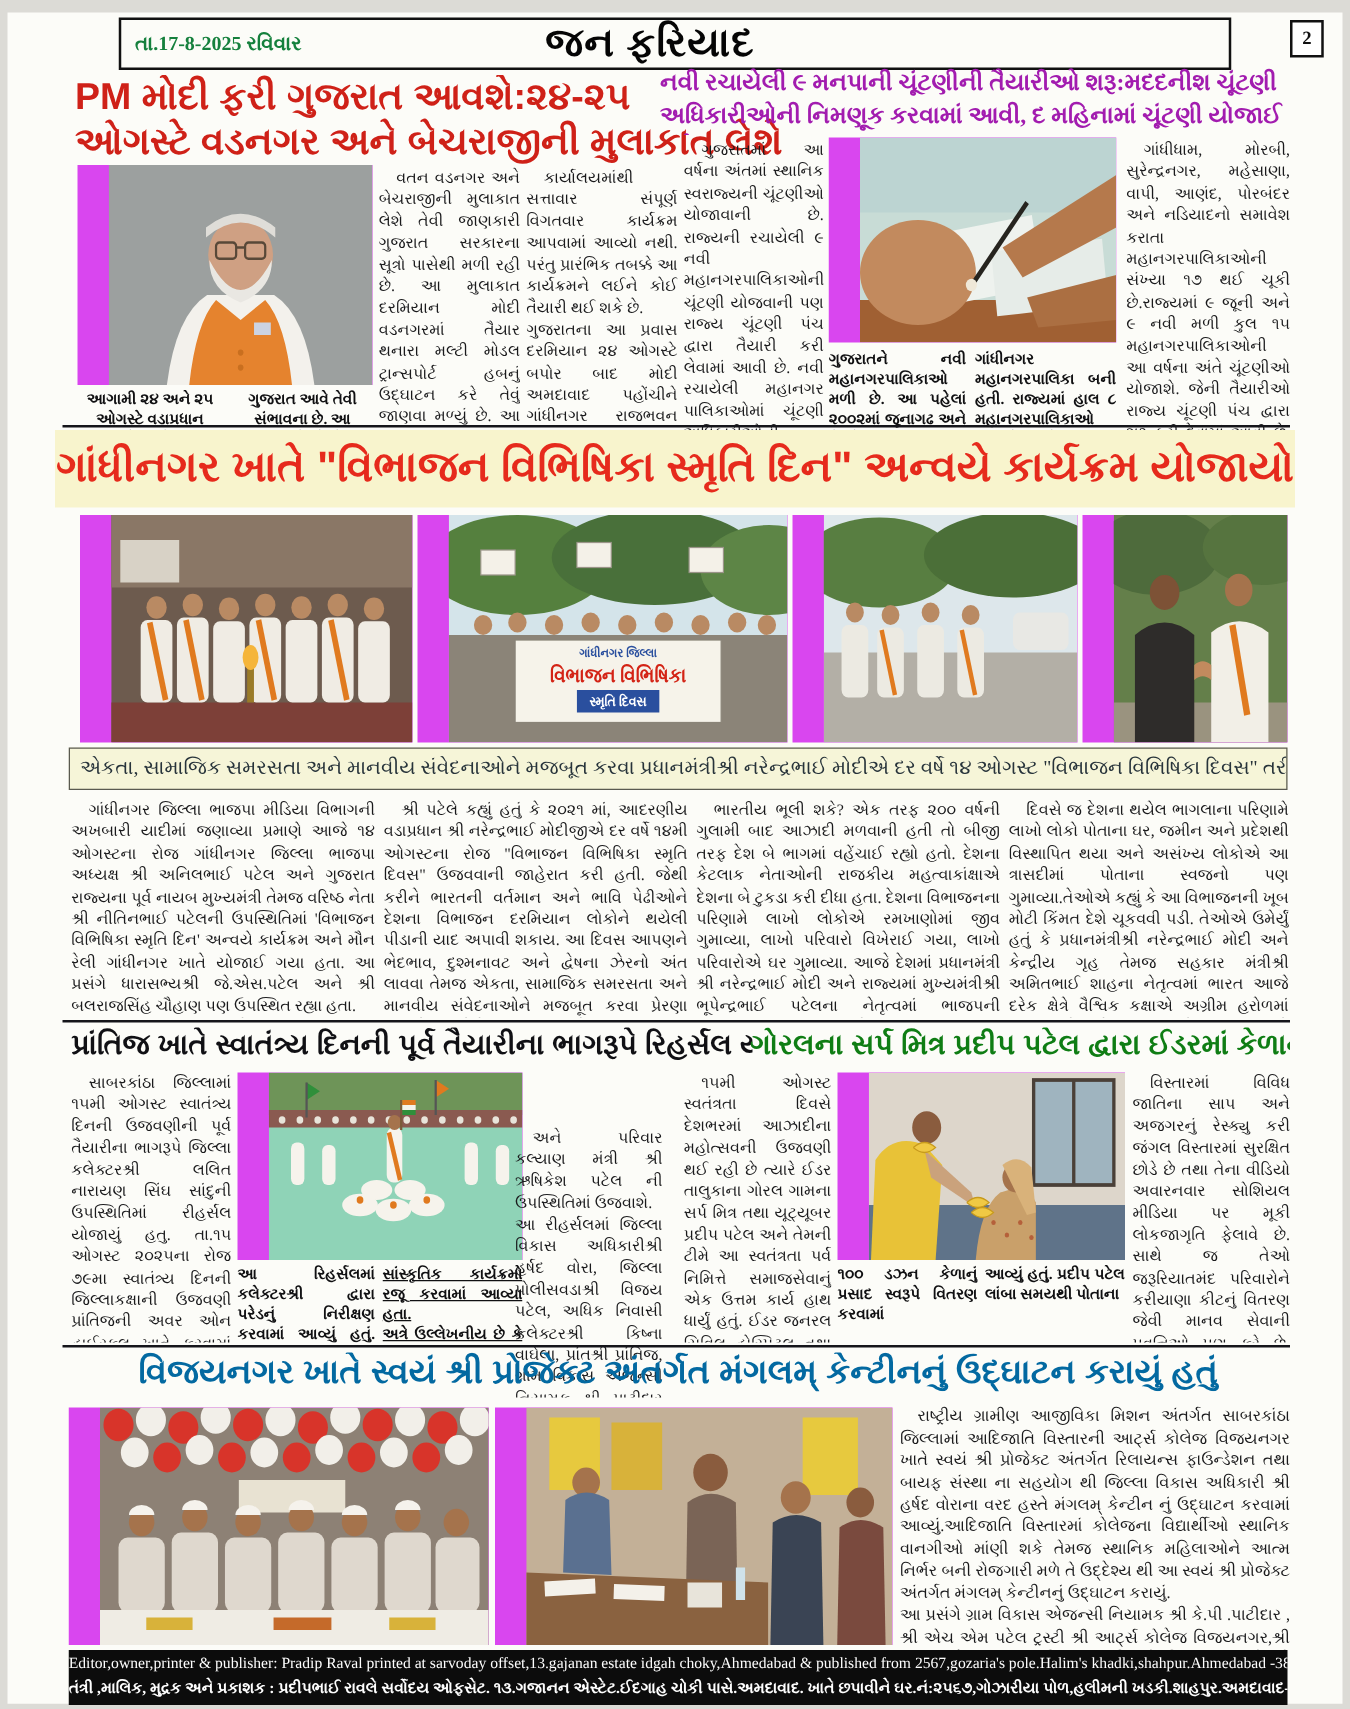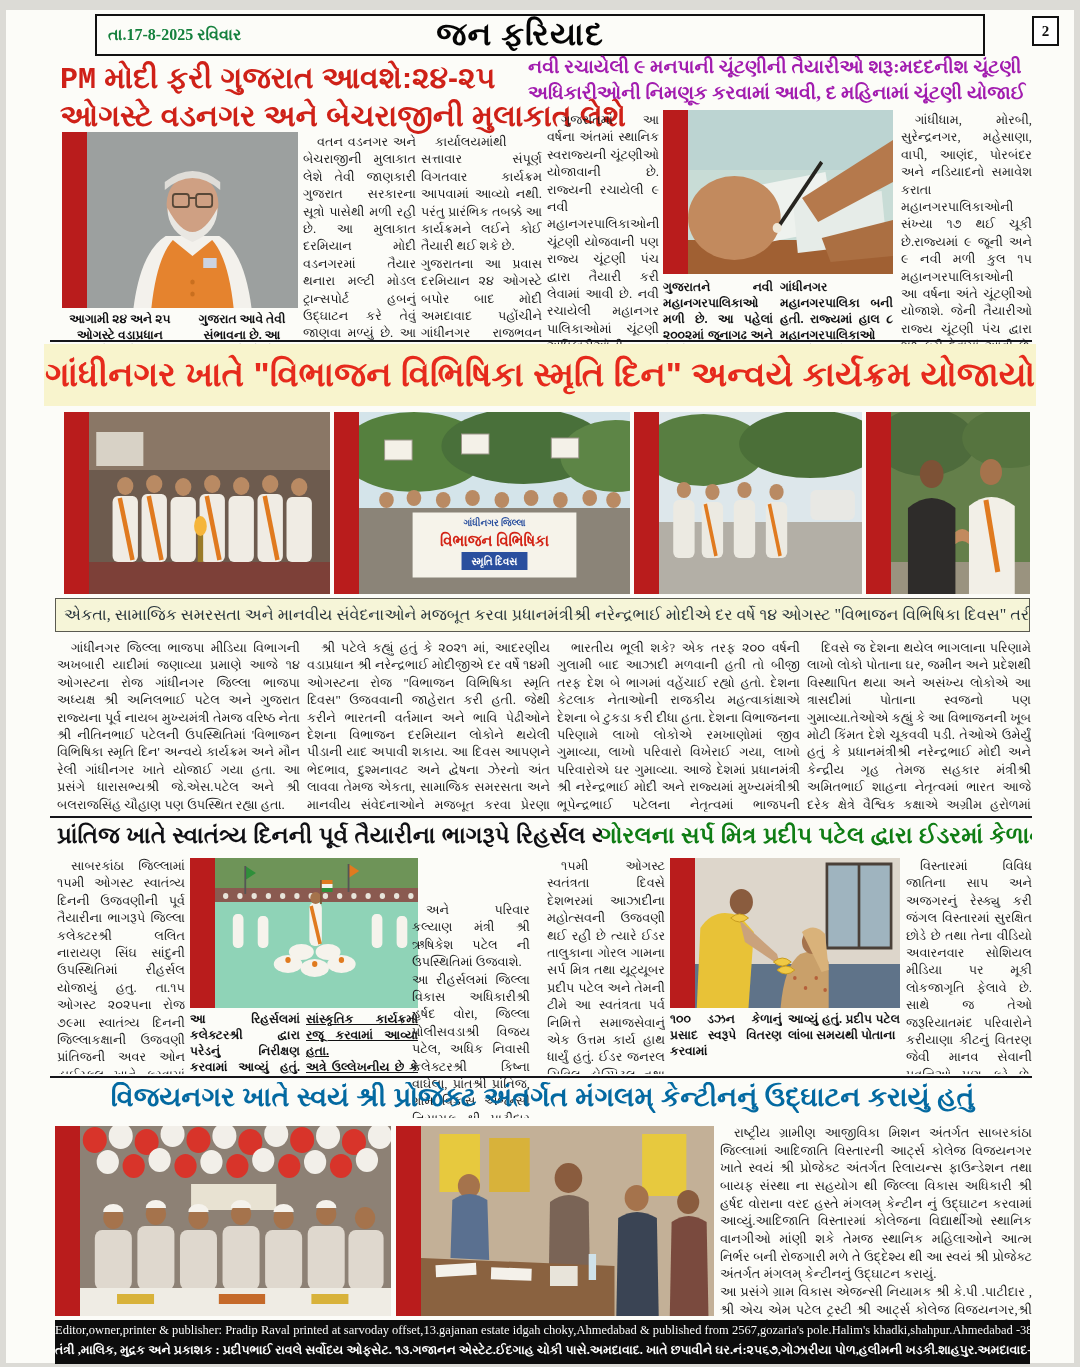--- a/index.html
+++ b/index.html
@@ -12,39 +12,39 @@
 
   
   .header-box { position:absolute; left:95px; top:14px; width:890px; height:42px; border:2px solid #111; background:#fcfcf8; }
   .date-label { position:absolute; left:108px; top:26px; font-size:16px; font-weight:700; color:#15803d; }
   .logo { position:absolute; left:330px; top:16px; width:380px; text-align:center; font-size:32px; font-weight:900; color:#050505; letter-spacing:1px; }
   .pagenum-box { position:absolute; left:1032px; top:16px; width:27px; height:30px; border:2px solid #111; background:#fff; text-align:center; }
   .pagenum-box span { font-size:15px; font-weight:700; line-height:26px; color:#111; }
 
   
   .hl-red { position:absolute; color:#cf2118; font-weight:800; font-size:30px; line-height:36px; white-space:pre; overflow:hidden; }
-  .hl-red .latin { font-family:Liberation Mono, monospace; font-weight:900; }
+  .hl-red .latin { font-family:Liberation Sans, sans-serif; font-weight:900; }
   .hl-black-top { position:absolute; color:#a21caf; font-weight:800; font-size:19px; line-height:26px; white-space:pre-line; overflow:hidden; }
   .banner-hl { position:absolute; left:44px; top:344px; width:992px; height:62px; background:#f8f4cd;
                color:#e62a1c; font-weight:900; font-size:34px; line-height:60px; text-align:center;
                white-space:nowrap; overflow:hidden; }
   .subhead { position:absolute; left:55px; top:598px; width:975px; height:34px; background:#f6f5d8;
              border:1px solid #5a5a50; color:#27333a; font-size:16px; line-height:31px; padding:0 8px;
              white-space:nowrap; overflow:hidden; }
   .hl-black { position:absolute; color:#101014; font-weight:800; font-size:23px; white-space:nowrap; overflow:hidden; }
   .hl-green { position:absolute; color:#0f7d14; font-weight:800; font-size:23px; white-space:nowrap; overflow:hidden; text-align:center; }
   .hl-maroon { position:absolute; color:#0369a1; font-weight:900; font-size:27px; text-align:center; white-space:nowrap; overflow:hidden; }
 
   
   .col { position:absolute; font-size:12.8px; line-height:1.36; text-align:justify; color:#1a1a1c;
          overflow:hidden; white-space:pre-line; text-indent:14px; }
   .cap { position:absolute; font-size:12.3px; font-weight:700; line-height:1.3; text-align:center;
          color:#101012; overflow:hidden; white-space:pre-line; }
 
-  .photo { position:absolute; overflow:hidden; background:#b91c1c;padding-left:25px; }
+  .photo { position:absolute; overflow:hidden; background:#d946ef;padding-left:25px; }
   .photo svg { display:block; width:100%; height:100%; }
 
   
   .footer-bar { position:absolute; left:55px; top:1320px; width:975px; height:44px; background:#0c0c0c;
                 color:#fefefe; text-align:center; overflow:hidden; }
   .footer-line1 { font-size:12.5px; line-height:20px; white-space:nowrap; }
   .footer-line2 { font-size:12.5px; font-weight:700; line-height:20px; white-space:nowrap; }
 </style>
 </head>
 <body>

